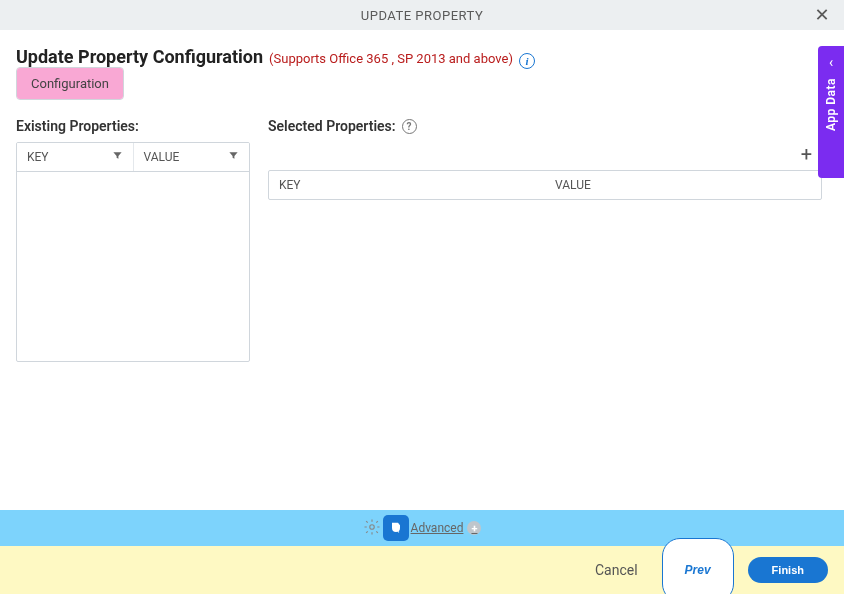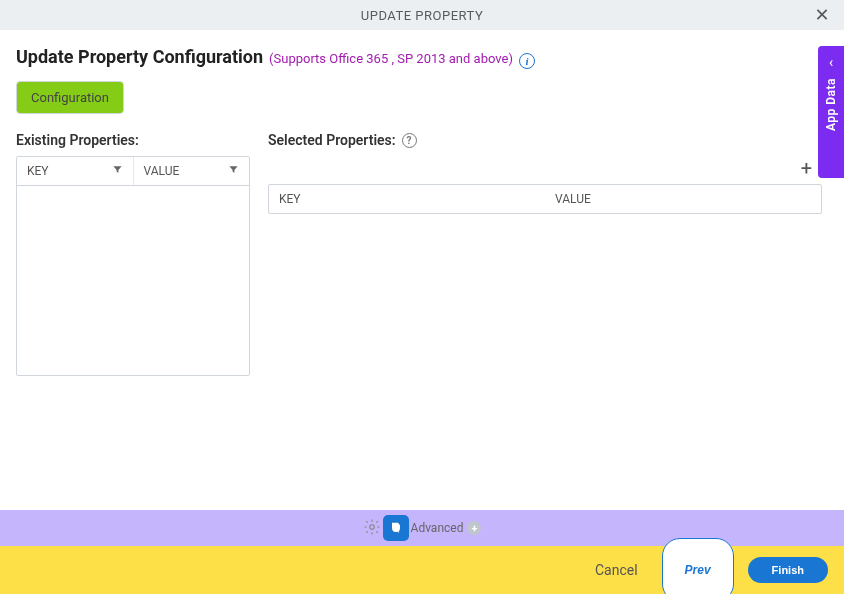--- a/index.html
+++ b/index.html
@@ -34,30 +34,29 @@
     line-height: 1;
     padding: 2px 4px;
   }
   .content {
     padding: 16px 16px 0 16px;
   }
   .page-title-row {
     display: flex;
     align-items: baseline;
     gap: 6px;
-    margin-bottom: 14px;
   }
   .page-title {
     font-size: 18px;
     font-weight: 700;
     color: #222;
   }
   .support-note {
     font-size: 13px;
-    color: #a21caf;
+    color: #b91c1c;
   }
   .info-icon {
     width: 16px; height: 16px;
     border: 1.5px solid #1976d2;
     border-radius: 50%;
     display: inline-flex;
     align-items: center;
     justify-content: center;
     color: #1976d2;
     font-weight: 700;
@@ -73,21 +72,21 @@
     border-radius: 4px;
     overflow: hidden;
     width: fit-content;
     margin-bottom: 18px;
   }
   .tab {
     padding: 8px 14px;
     font-size: 13px;
     color: #444;
     cursor: pointer;
-    background: #84cc16;
+    background: #f9a8d4;
   }
   .tab + .tab { border-left: 1px solid #d0d6dc; }
   .tab.active {
     color: #1976d2;
     background: #f1f7ff;
     box-shadow: inset 0 0 0 1px #1976d2;
   }
   .columns {
     display: flex;
     gap: 18px;
@@ -162,27 +161,28 @@
     flex: 1;
     padding: 7px 10px;
     font-size: 12px;
     color: #555;
   }
   .bottom-bar {
     position: absolute;
     left: 0; right: 0;
     bottom: 48px;
     height: 36px;
-    background: #c4b5fd;
+    background: #7dd3fc;
     display: flex;
     align-items: center;
     justify-content: center;
     gap: 2px;
     font-size: 12px;
     color: #666;
+    text-decoration: underline;
   }
   .gear-icon svg { width: 18px; height: 18px; stroke: #888; fill: none; stroke-width: 1.5; }
   .app-chip {
     width: 26px; height: 26px;
     background: #1976d2;
     border-radius: 5px;
     display: flex;
     align-items: center;
     justify-content: center;
   }
@@ -202,21 +202,21 @@
   }
   .footer {
     position: absolute;
     left: 0; right: 0; bottom: 0;
     height: 48px;
     display: flex;
     align-items: center;
     justify-content: flex-end;
     gap: 14px;
     padding-right: 16px;
-    background: #fde047;
+    background: #fef9c3;
   }
   .btn-text {
     color: #555;
     cursor: pointer;
     padding: 6px 10px;
     font-size: 14px;
   }
   .btn-outline {
     border: 1.5px solid #1976d2;
     color: #1976d2;

